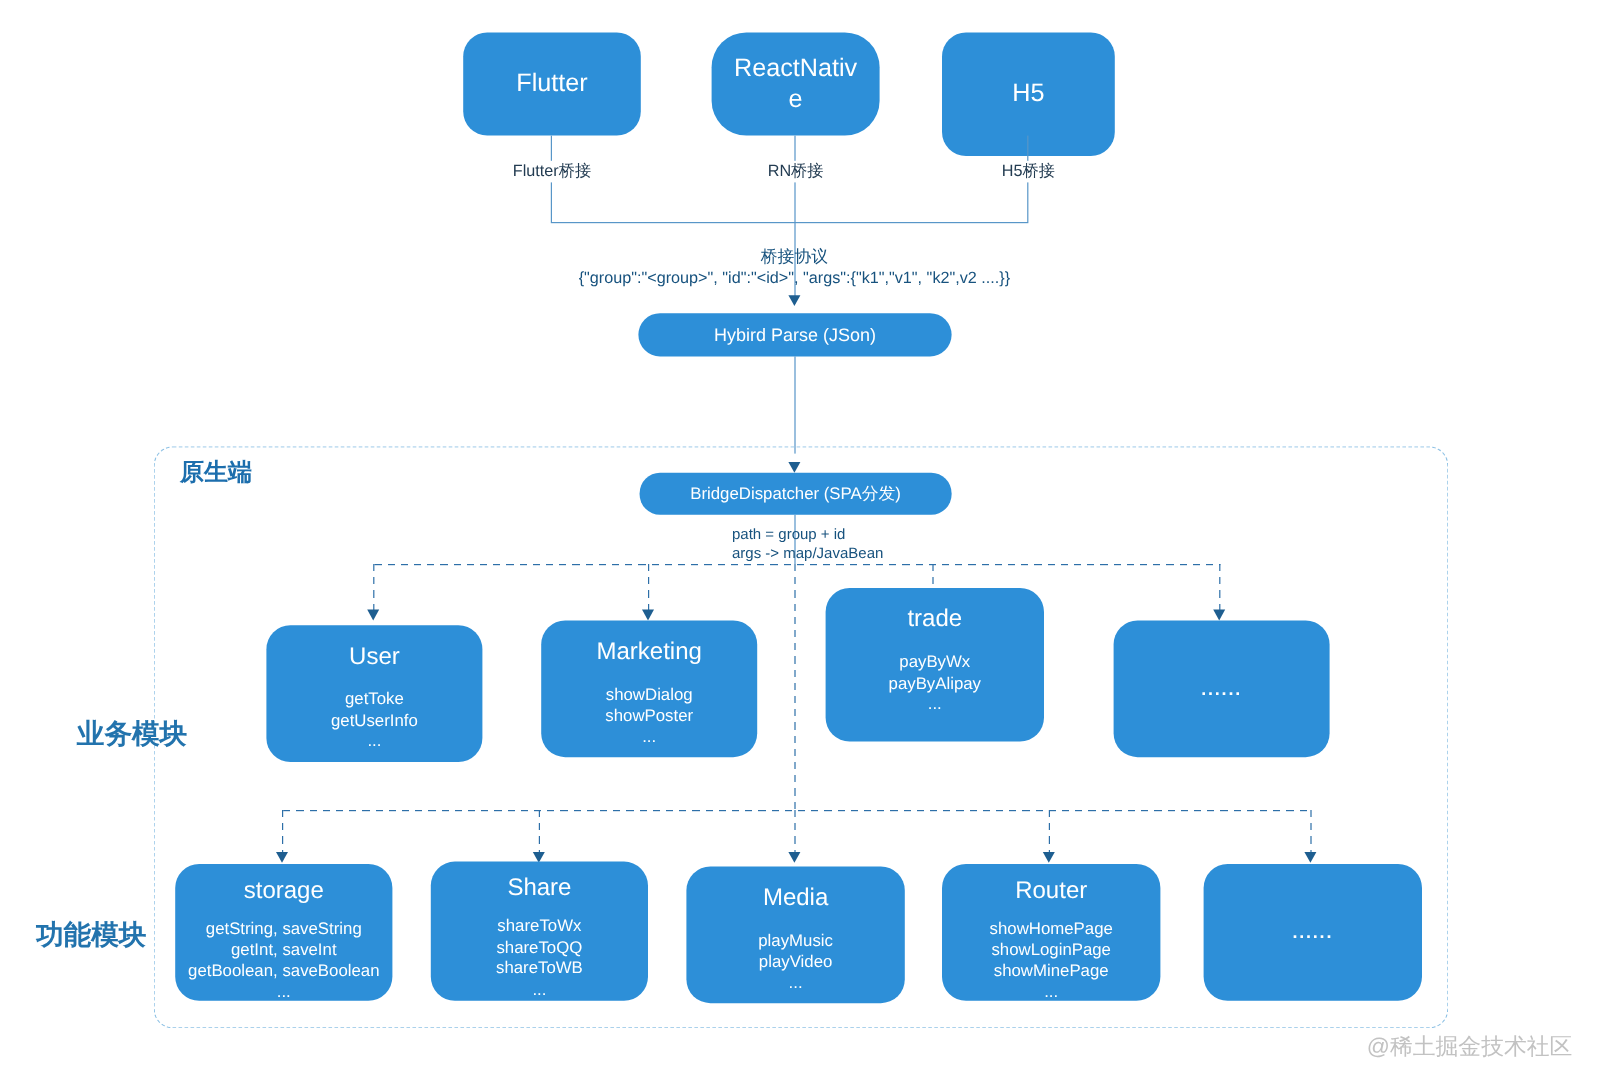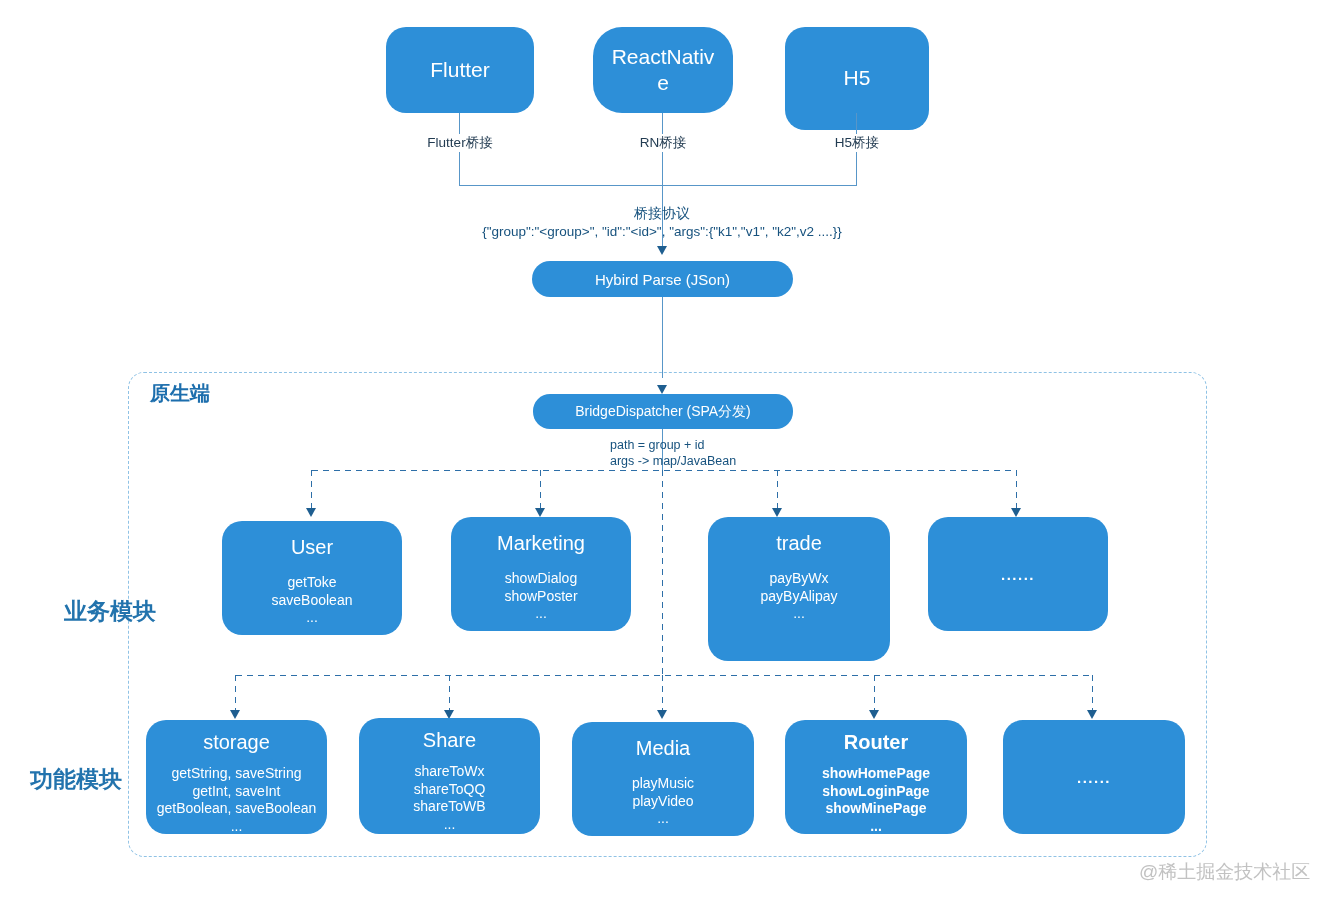--- a/index.html
+++ b/index.html
@@ -109,33 +109,33 @@
   <div class="arrow" style="left:535px;top:508px;"></div>
   <div class="arrow" style="left:772px;top:508px;"></div>
   <div class="arrow" style="left:1011px;top:508px;"></div>
 
   <div class="vdash" style="left:662px;top:470px;height:205px;"></div>
 
   <div class="node module" style="left:222px;top:521px;width:180px;height:114px;">
     <div class="m-title">User</div>
     <div class="m-methods">
       <div>getToke</div>
-      <div>saveBoolean</div>
+      <div>getUserInfo</div>
       <div>...</div>
     </div>
   </div>
   <div class="node module" style="left:451px;top:517px;width:180px;height:114px;">
     <div class="m-title">Marketing</div>
     <div class="m-methods">
       <div>showDialog</div>
       <div>showPoster</div>
       <div>...</div>
     </div>
   </div>
-  <div class="node module" style="left:688px;top:517px;width:182px;height:144px;margin-left:20px;">
+  <div class="node module" style="left:688px;top:490px;width:182px;height:128px;">
     <div class="m-title">trade</div>
     <div class="m-methods">
       <div>payByWx</div>
       <div>payByAlipay</div>
       <div>...</div>
     </div>
   </div>
   <div class="node module dots" style="left:928px;top:517px;width:180px;height:114px;">
     <div class="m-dots">......</div>
   </div>
@@ -171,21 +171,21 @@
     </div>
   </div>
   <div class="node module" style="left:572px;top:722px;width:182px;height:114px;">
     <div class="m-title">Media</div>
     <div class="m-methods">
       <div>playMusic</div>
       <div>playVideo</div>
       <div>...</div>
     </div>
   </div>
-  <div class="node module compact" style="left:785px;top:720px;width:182px;height:114px;font-weight:bold;">
+  <div class="node module compact" style="left:785px;top:720px;width:182px;height:114px;">
     <div class="m-title">Router</div>
     <div class="m-methods">
       <div>showHomePage</div>
       <div>showLoginPage</div>
       <div>showMinePage</div>
       <div>...</div>
     </div>
   </div>
   <div class="node module dots" style="left:1003px;top:720px;width:182px;height:114px;">
     <div class="m-dots">......</div>

